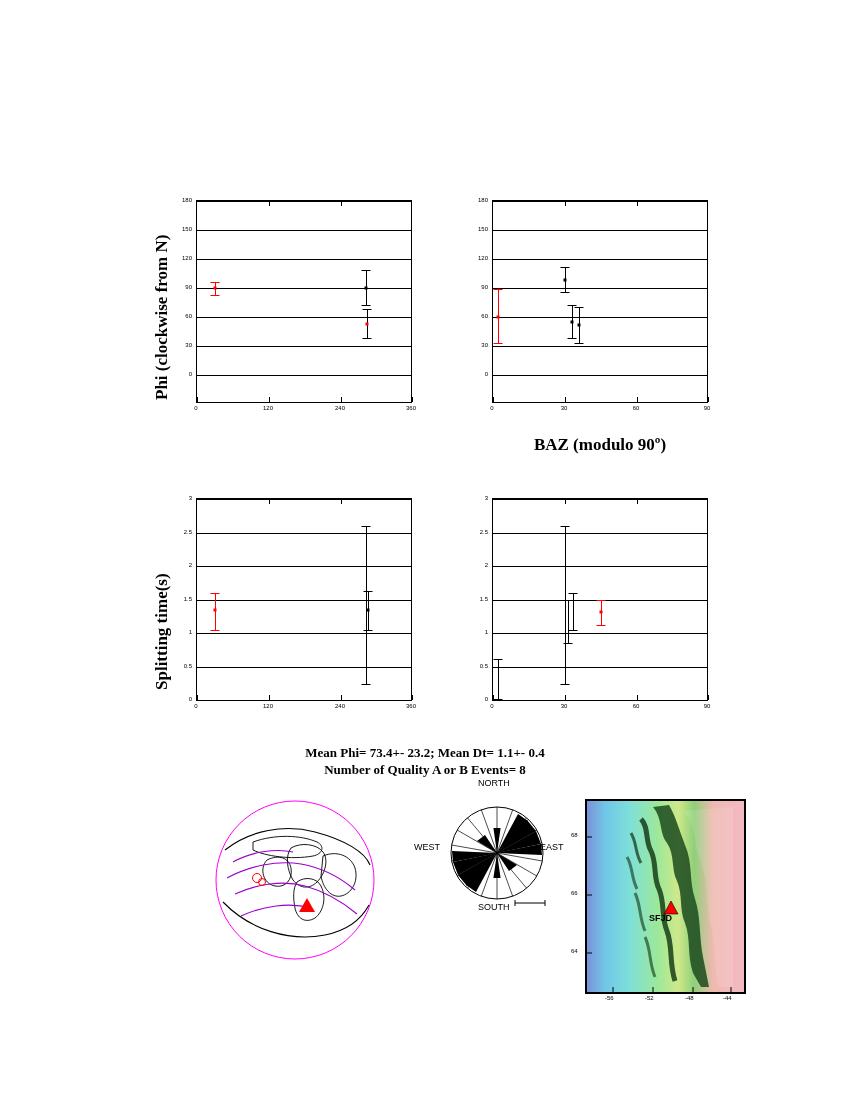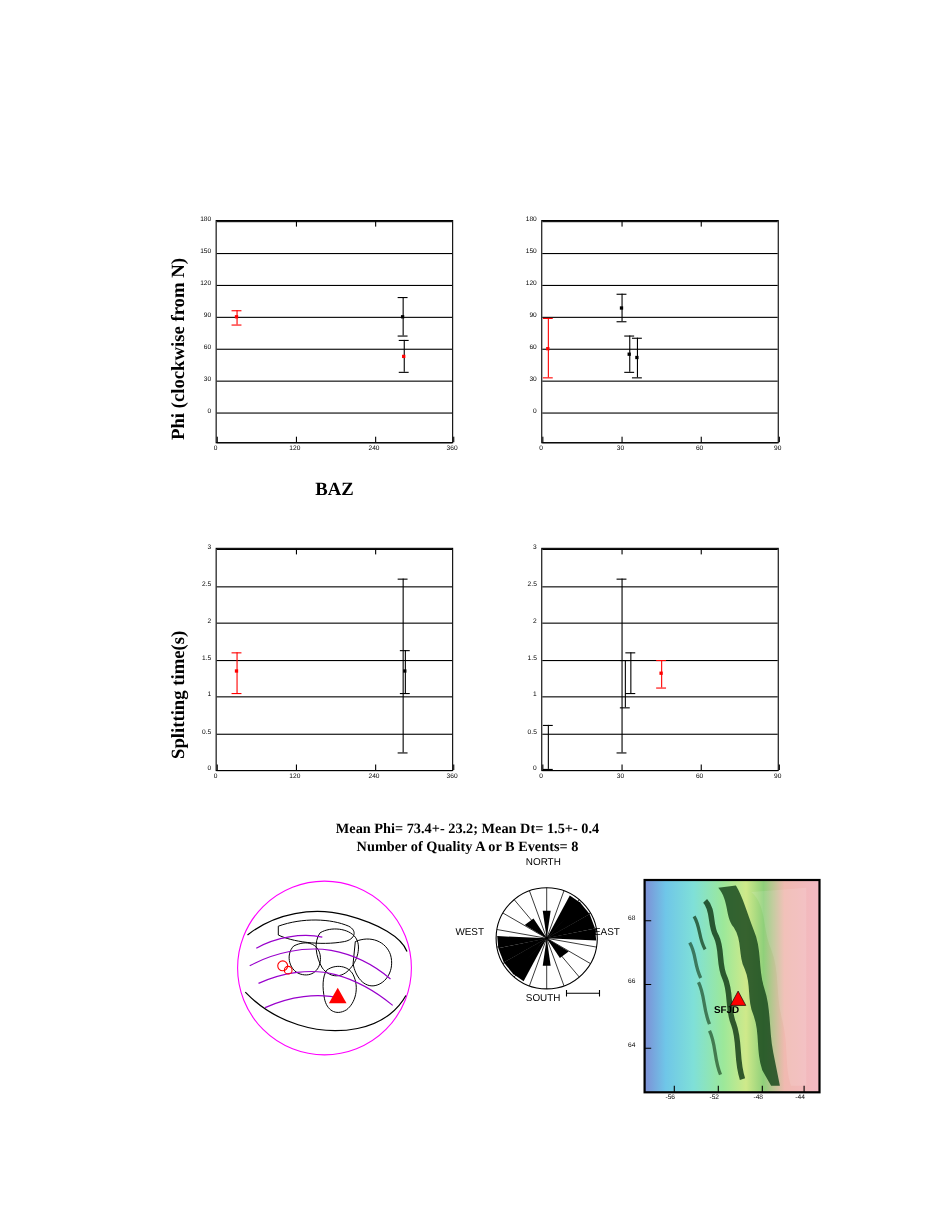--- a/index.html
+++ b/index.html
@@ -248,21 +248,21 @@
   <div class="ytick-label" style="left:464px; top:258px; width:24px;">120</div>
   <div class="ytick-label" style="left:464px; top:287px; width:24px;">90</div>
   <div class="ytick-label" style="left:464px; top:316px; width:24px;">60</div>
   <div class="ytick-label" style="left:464px; top:345px; width:24px;">30</div>
   <div class="ytick-label" style="left:464px; top:374px; width:24px;">0</div>
   <div class="xtick-label" style="left:492px; top:405px;">0</div>
   <div class="xtick-label" style="left:564px; top:405px;">30</div>
   <div class="xtick-label" style="left:636px; top:405px;">60</div>
   <div class="xtick-label" style="left:707px; top:405px;">90</div>
 
-  <div class="subcap" style="left:196px; top:435px; width:216px;">BAZ</div>
+  <div class="subcap" style="left:492px; top:435px; width:216px;">BAZ (modulo 90º)</div>
 
   <div class="plot" id="plot-dt-baz" style="left:196px; top:498px; width:216px; height:203px;">
     <div class="gridline" style="top:0px;"></div>
     <div class="gridline" style="top:34px;"></div>
     <div class="gridline" style="top:67px;"></div>
     <div class="gridline" style="top:101px;"></div>
     <div class="gridline" style="top:134px;"></div>
     <div class="gridline" style="top:168px;"></div>
     <div class="gridline" style="top:201px;"></div>
     <div class="tick-x" style="left:0px;"></div>
@@ -339,21 +339,21 @@
   <div class="ytick-label" style="left:464px; top:565px; width:24px;">2</div>
   <div class="ytick-label" style="left:464px; top:599px; width:24px;">1.5</div>
   <div class="ytick-label" style="left:464px; top:632px; width:24px;">1</div>
   <div class="ytick-label" style="left:464px; top:666px; width:24px;">0.5</div>
   <div class="ytick-label" style="left:464px; top:699px; width:24px;">0</div>
   <div class="xtick-label" style="left:492px; top:703px;">0</div>
   <div class="xtick-label" style="left:564px; top:703px;">30</div>
   <div class="xtick-label" style="left:636px; top:703px;">60</div>
   <div class="xtick-label" style="left:707px; top:703px;">90</div>
 
-  <div class="stats-line" style="top:745px;">Mean Phi= 73.4+- 23.2; Mean Dt=  1.5+-  0.4</div>
+  <div class="stats-line" style="top:745px;">Mean Phi= 73.4+- 23.2; Mean Dt=  1.1+-  0.4</div>
   <div class="stats-line" style="top:762px;">Number of Quality A or B Events=  8</div>
 
   <div id="globe-panel" style="left:205px; top:790px; width:180px; height:180px;">
     <svg width="180" height="180" viewBox="0 0 180 180">
       <circle cx="90" cy="90" r="79" fill="#ffffff" stroke="#ff00ff" stroke-width="1"></circle>
       <path d="M20,60 C45,40 80,34 110,42 C140,50 160,62 165,75" fill="none" stroke="#000" stroke-width="1.1"></path>
       <path d="M18,112 C45,140 85,152 120,145 C145,140 158,126 164,115" fill="none" stroke="#000" stroke-width="1.1"></path>
       <path d="M48,52 C70,44 96,45 112,52 C120,56 118,64 108,66 C86,70 60,66 48,60 Z" fill="none" stroke="#000" stroke-width="0.9"></path>
       <path d="M86,58 C96,52 112,54 118,62 C124,70 120,84 112,92 C104,100 94,98 88,90 C82,80 80,66 86,58 Z" fill="none" stroke="#000" stroke-width="0.9"></path>
       <path d="M92,92 C100,86 112,88 116,96 C122,108 118,122 110,128 C100,134 92,128 90,118 C88,108 88,98 92,92 Z" fill="none" stroke="#000" stroke-width="0.9"></path>

